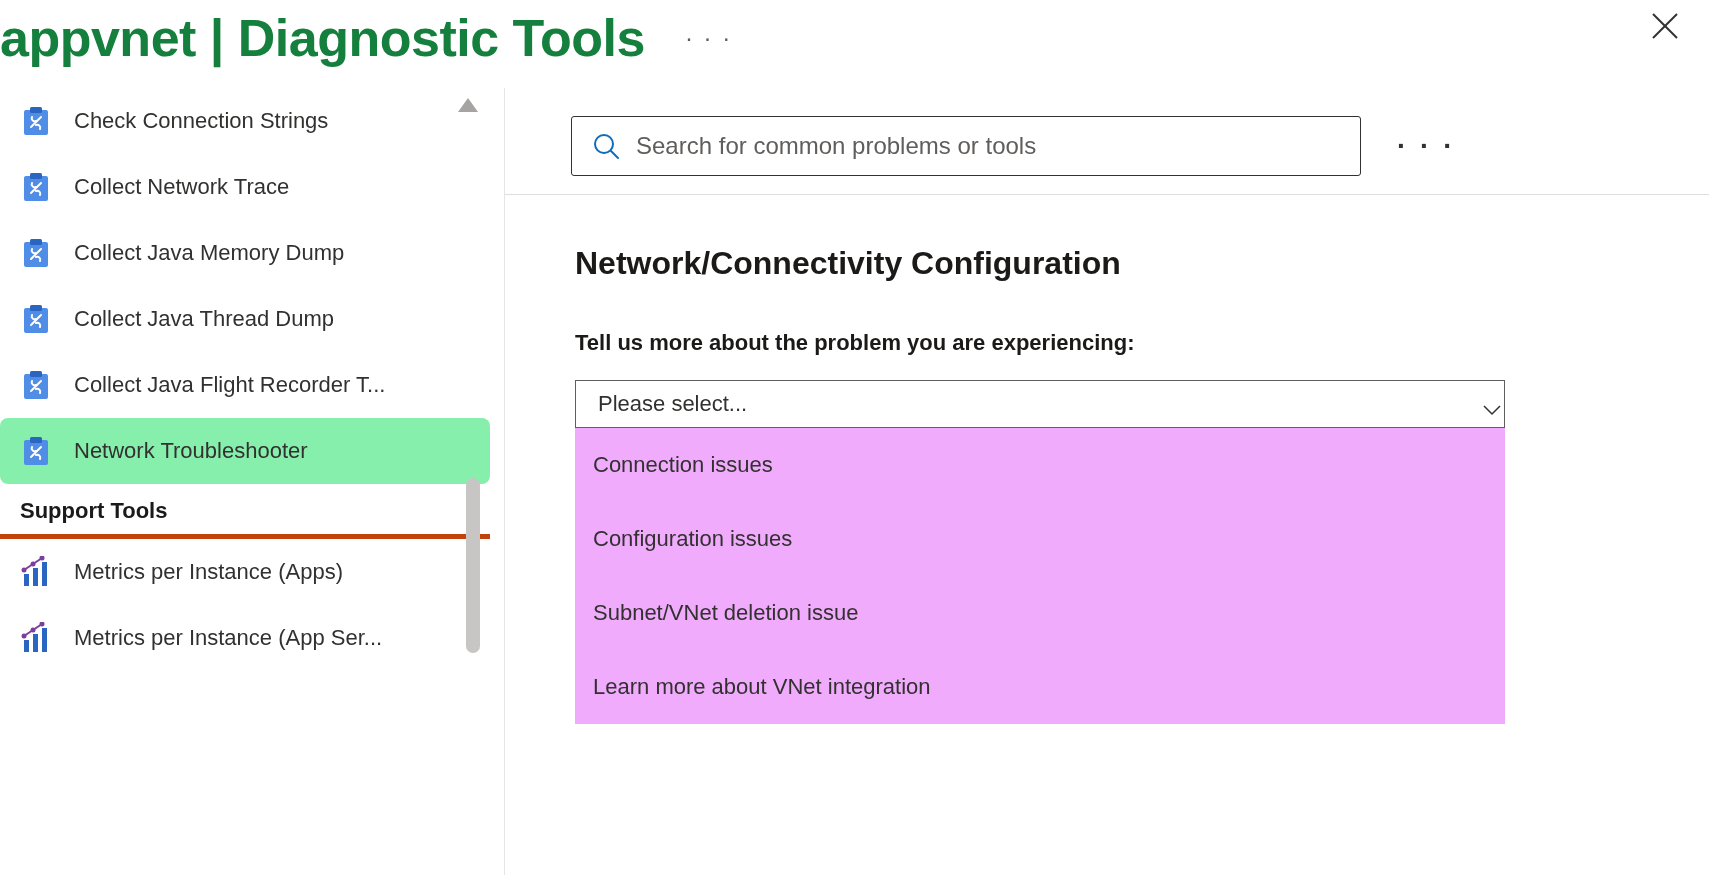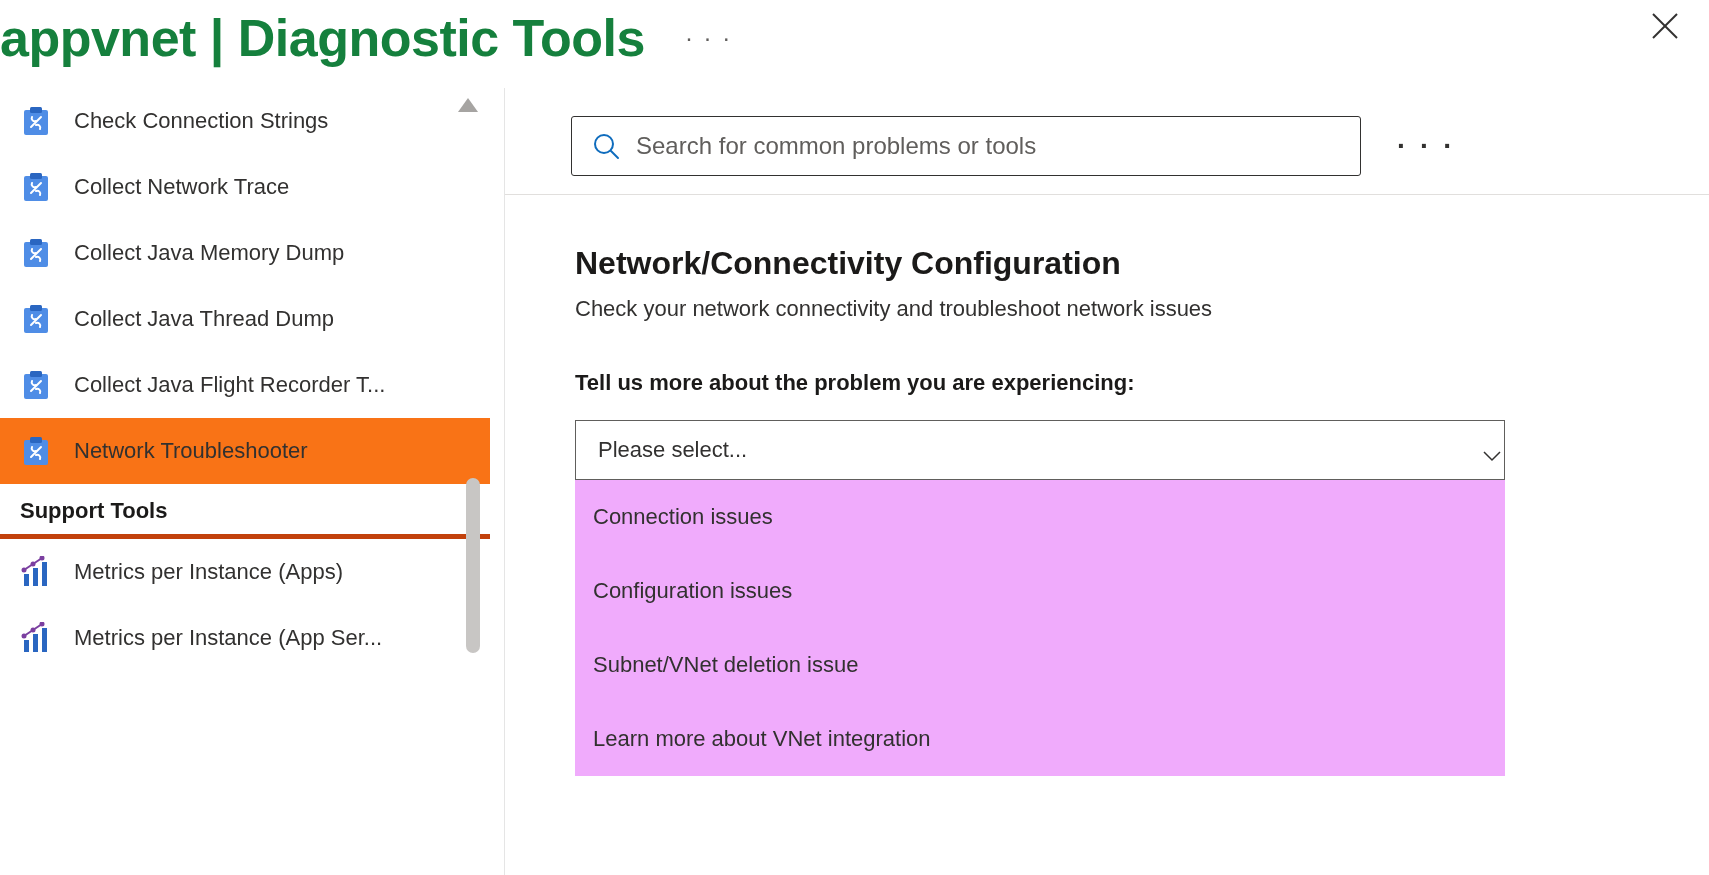--- a/index.html
+++ b/index.html
@@ -79,21 +79,22 @@
     padding: 17px 18px 17px 20px;
     cursor: pointer;
     font-size: 22px;
     color: #323130;
     gap: 22px;
     white-space: nowrap;
     overflow: hidden;
     text-overflow: ellipsis;
   }
   .sidebar-item.selected {
-    background: #f97316;
+    background: #86efac;
+    border-radius: 8px;
   }
   .sidebar-item .label {
     overflow: hidden;
     text-overflow: ellipsis;
     white-space: nowrap;
     flex: 1;
   }
   .tools-icon {
     width: 32px; height: 32px;
     position: relative;
@@ -170,21 +171,21 @@
   }
   .form-label {
     font-size: 22px;
     font-weight: 600;
     color: #1b1a19;
     margin-top: 48px;
   }
   .select-box {
     margin-top: 24px;
     border: 1px solid #605e5c;
-    height: 60px;
+    height: 48px;
     display: flex;
     align-items: center;
     justify-content: space-between;
     padding: 0 22px;
     font-size: 22px;
     color: #323130;
     cursor: pointer;
     width: 930px;
     background: #fff;
   }
@@ -352,21 +353,20 @@
               <line x1="19" y1="19" x2="26" y2="26" stroke="#0f6cbd" stroke-width="2" stroke-linecap="round"></line>
             </svg>
         </span>
         <input type="text" placeholder="Search for common problems or tools" style="">
       </div>
       <div class="main-ellipsis">· · ·</div>
     </div>
 
     <div class="content">
       <div class="section-title">Network/Connectivity Configuration</div>
-      <div class="section-desc">Check your network connectivity and troubleshoot network issues</div>
       <div class="form-label">Tell us more about the problem you are experiencing:</div>
 
       <div class="select-box">
         <span>Please select...</span>
         <span class="chevron">
           <svg viewBox="0 0 20 12">
               <polyline points="2,2 10,10 18,2" fill="none" stroke="#323130" stroke-width="1.5"></polyline>
             </svg>
         </span>
       </div>

